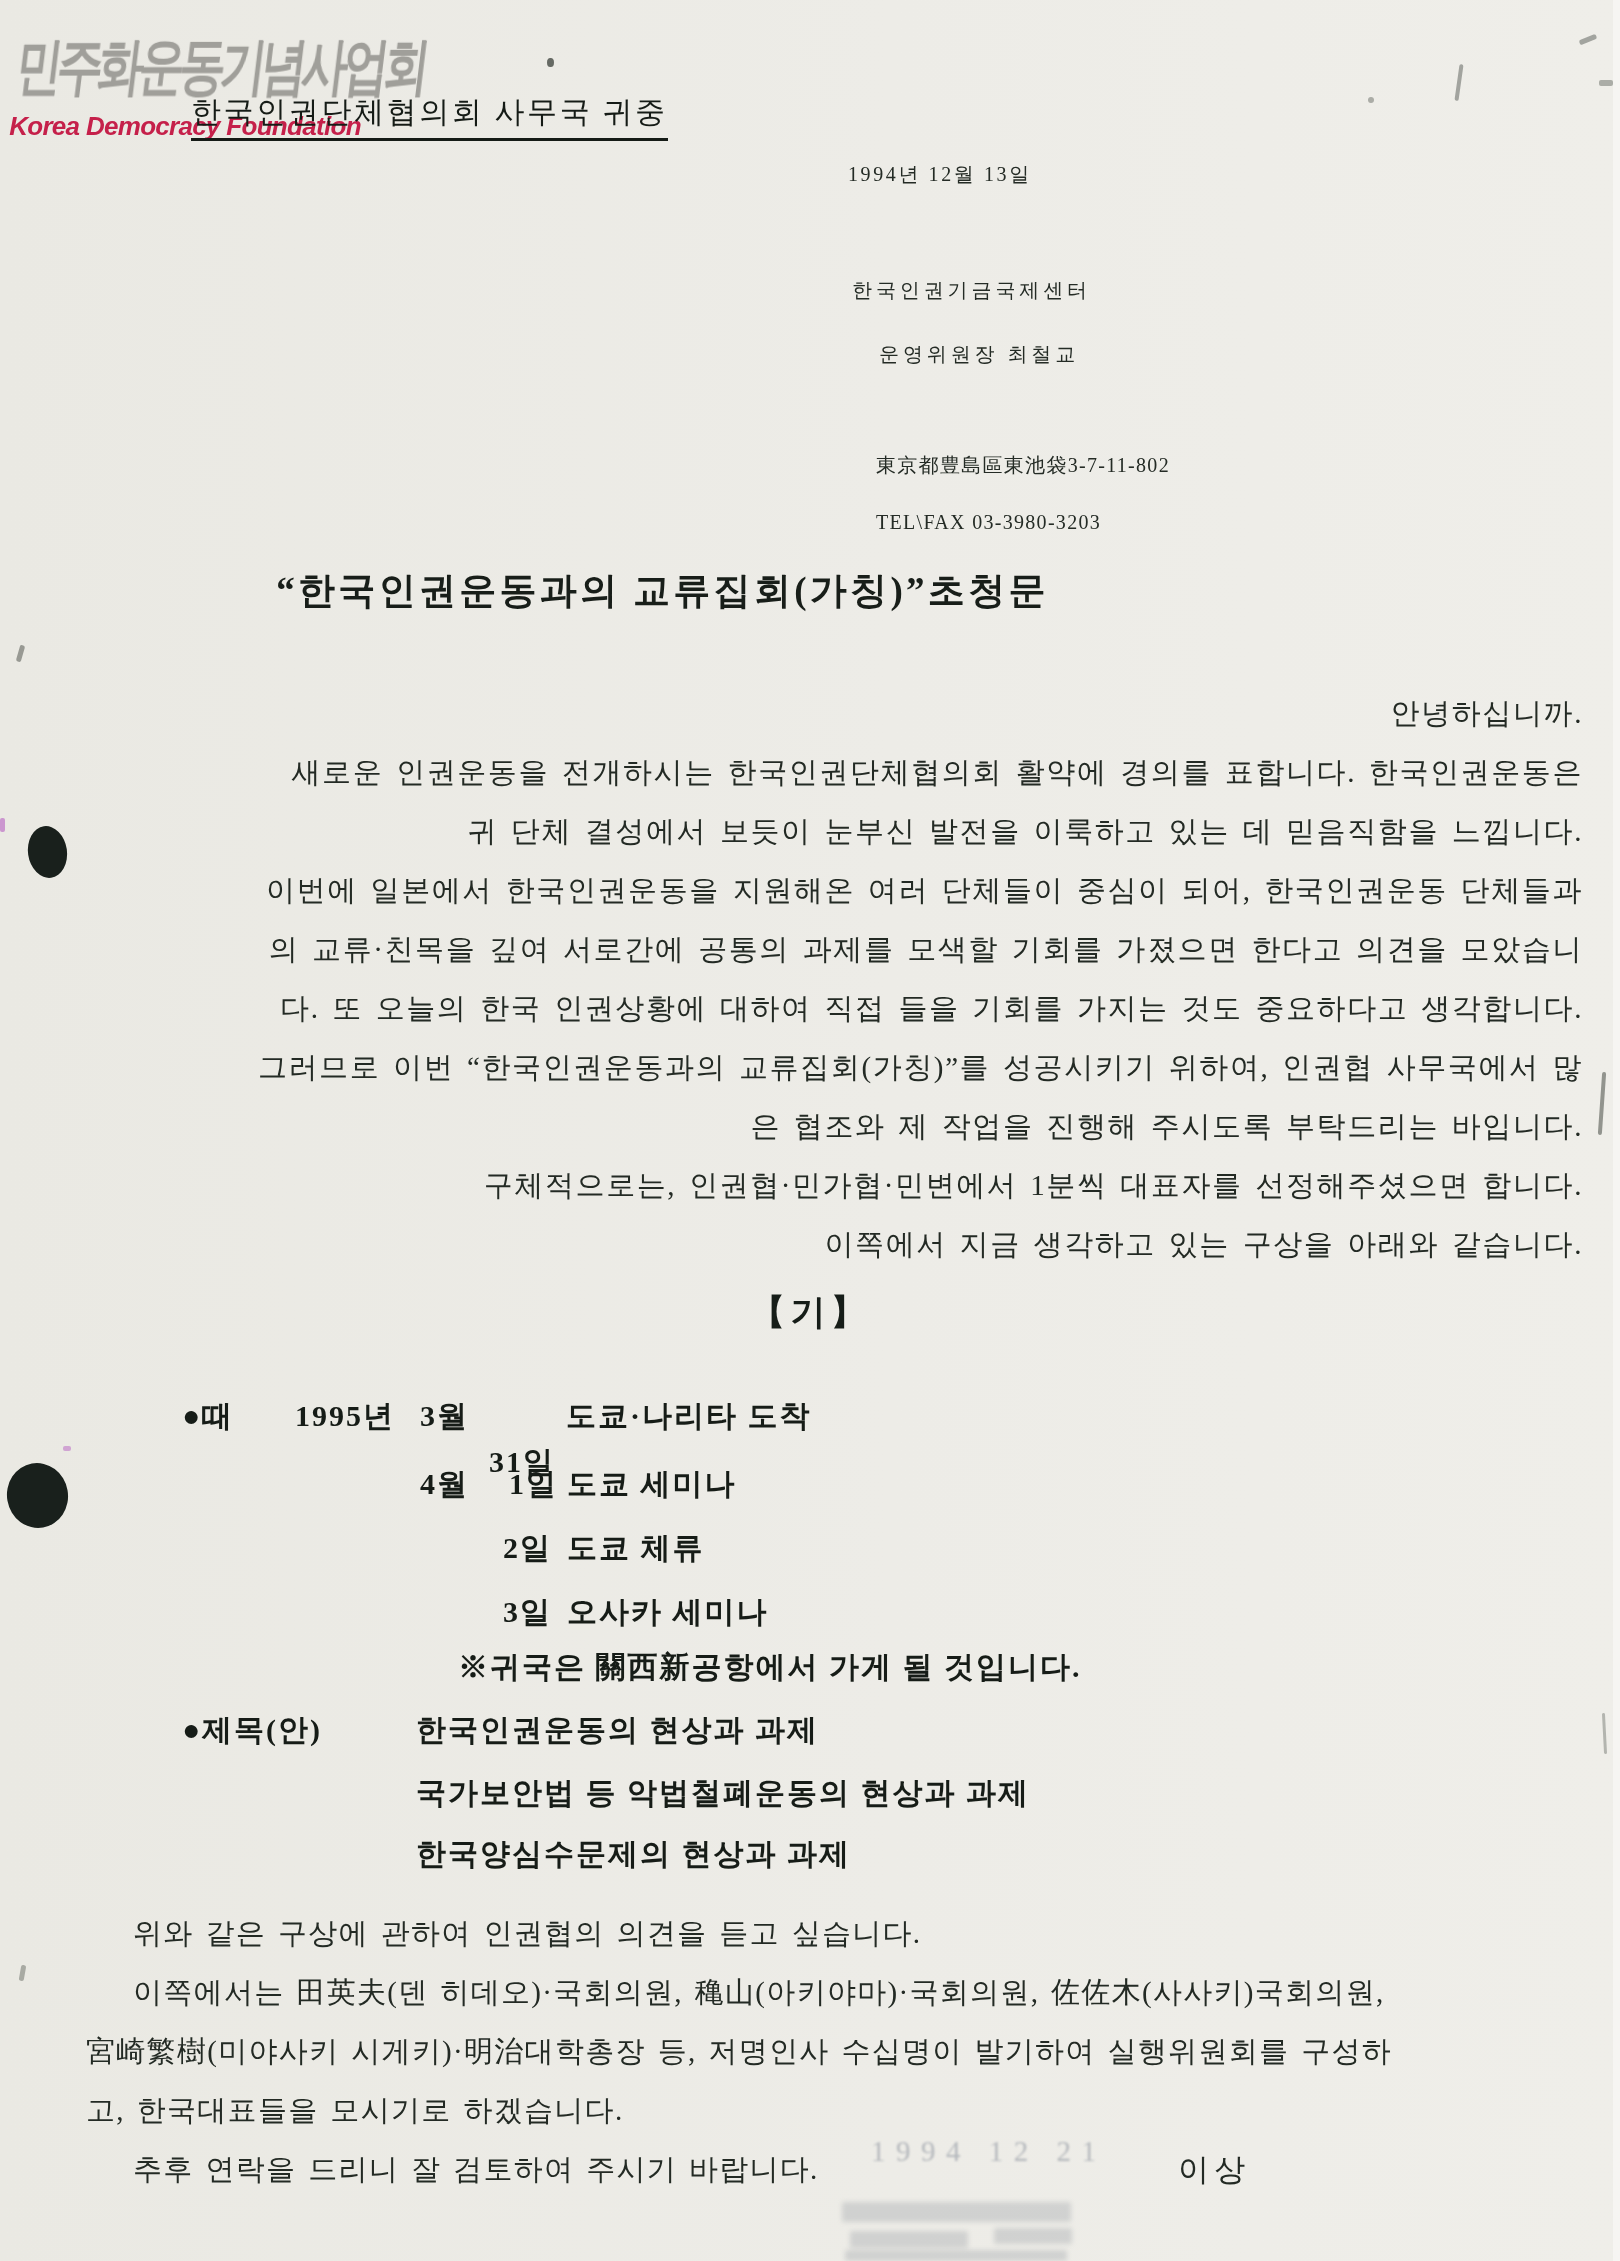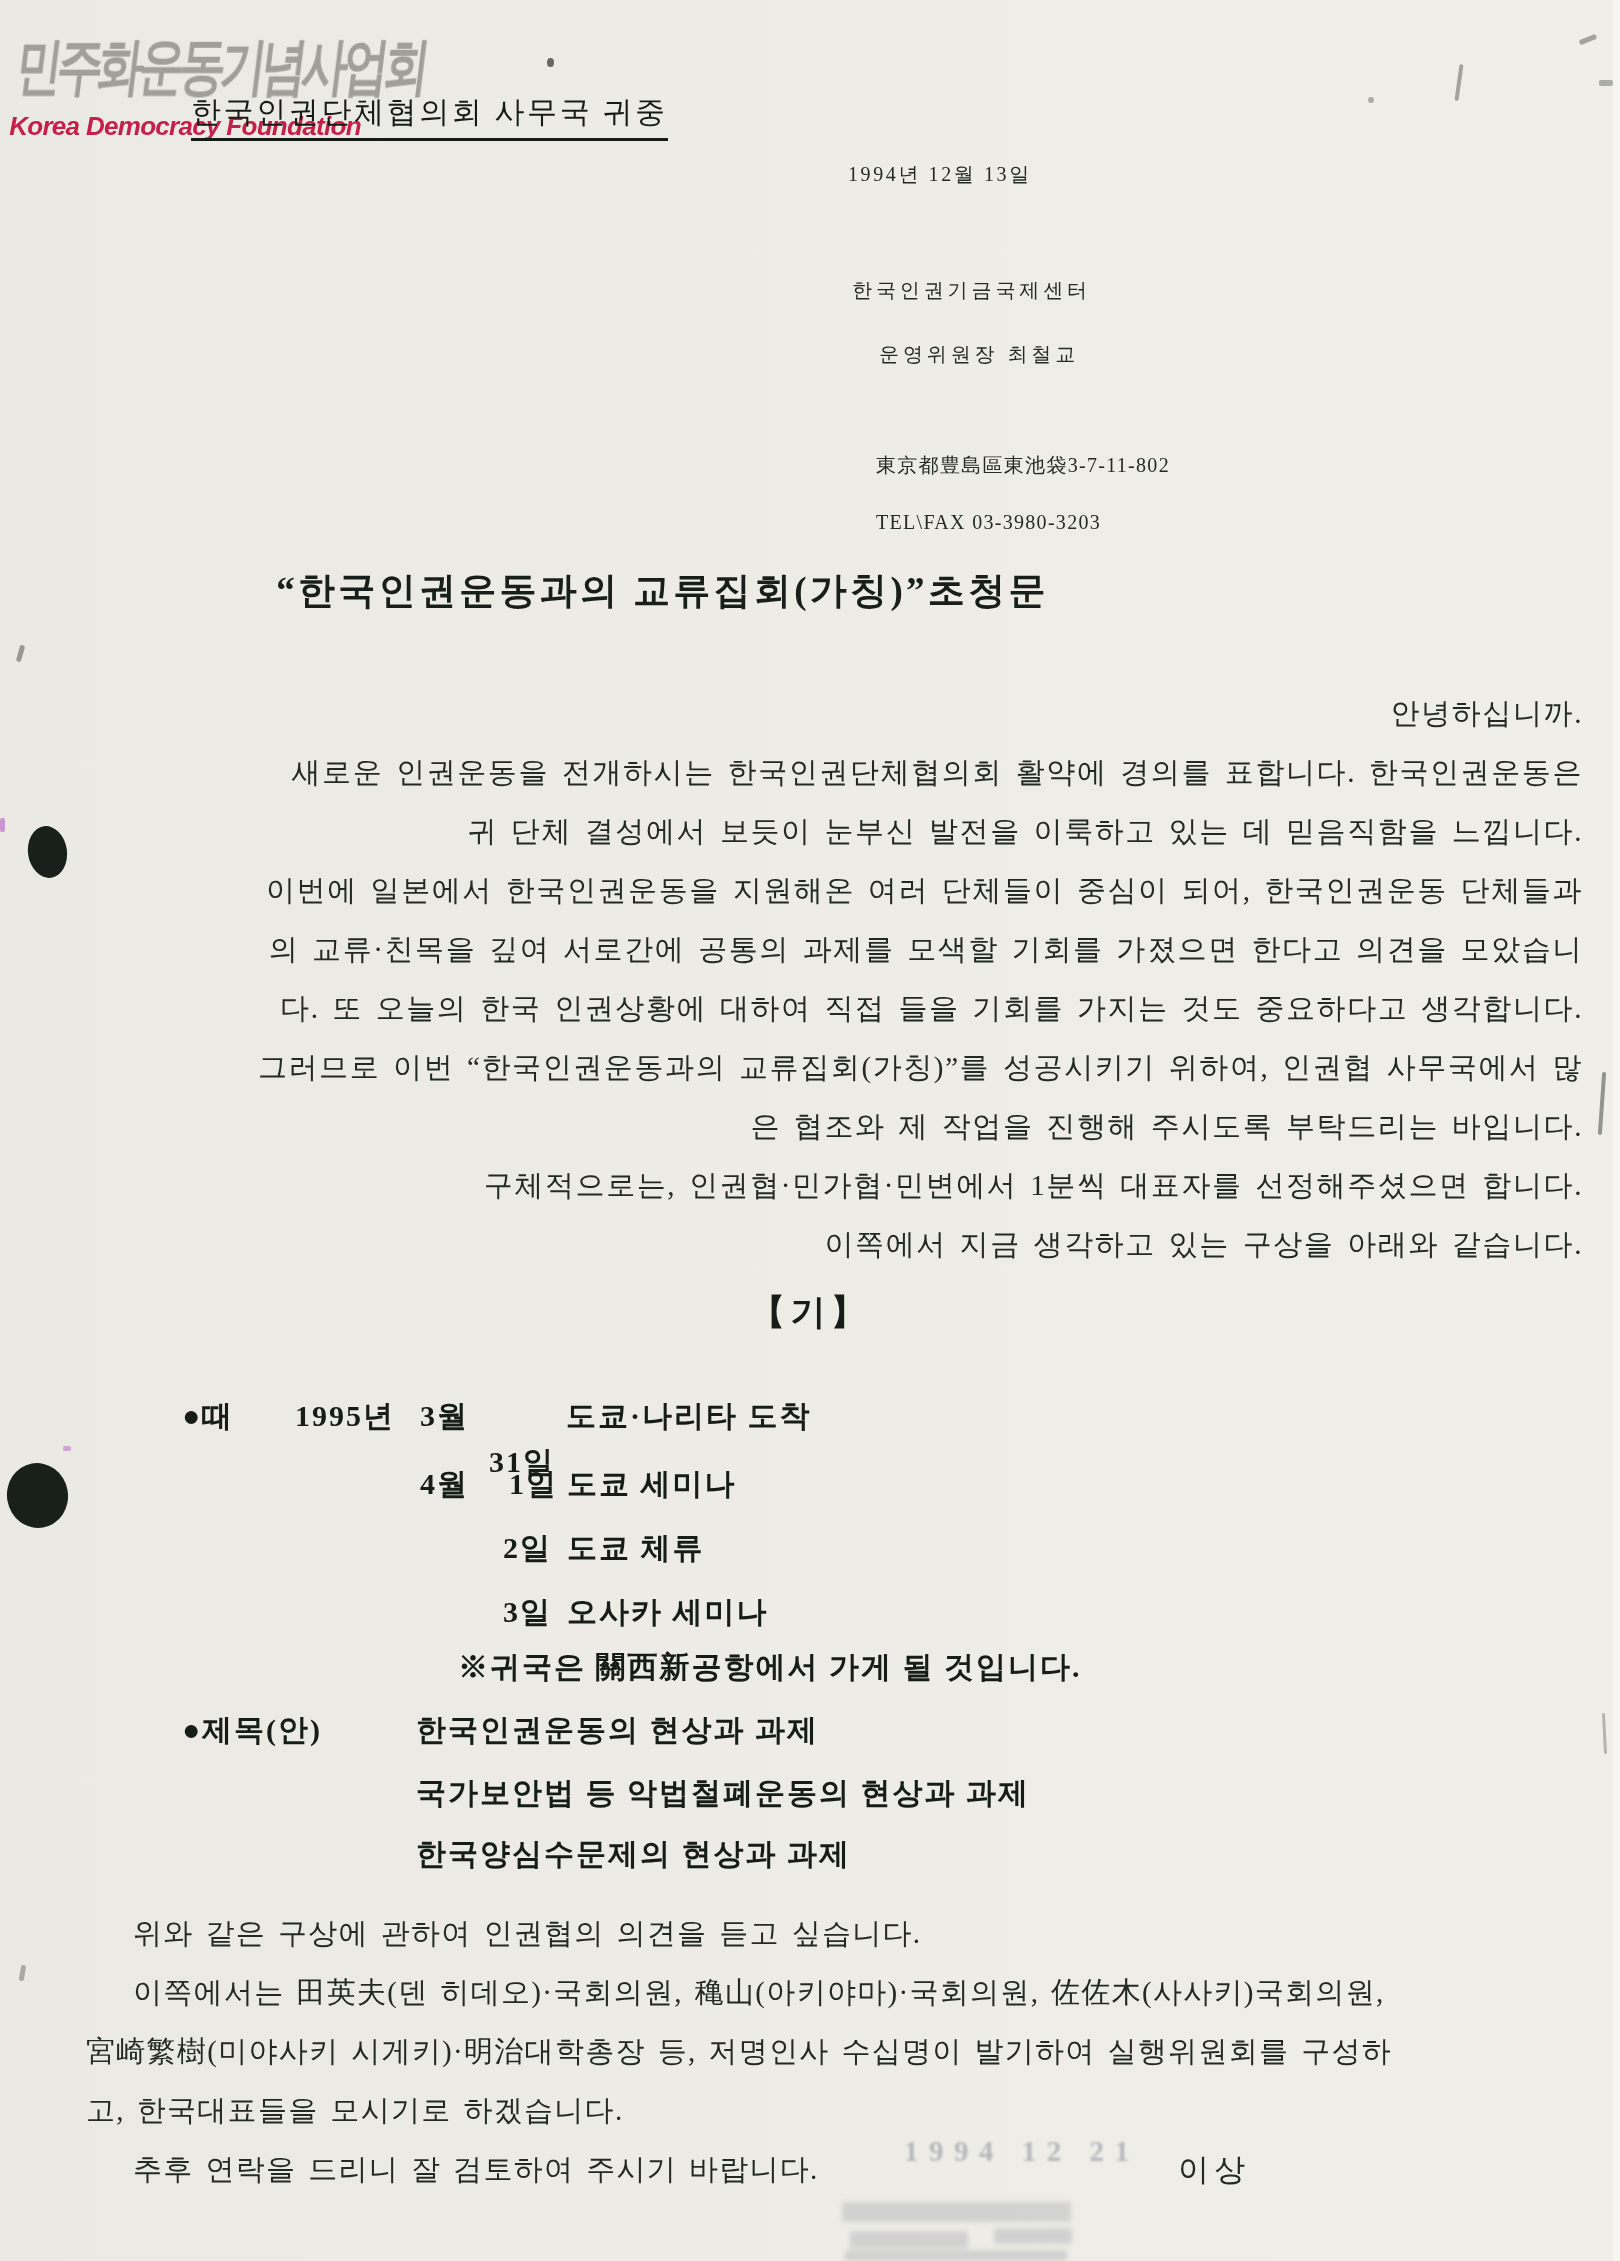--- a/index.html
+++ b/index.html
@@ -60,21 +60,21 @@
   
   .closing-block{position:absolute;left:86px;top:1904px;width:1497px;}
   .cline{height:59px;line-height:59px;font-size:29px;letter-spacing:1.3px;word-spacing:3.3px;white-space:nowrap;color:#232a24;}
   .endmark{left:1178px;top:2149px;font-size:31px;letter-spacing:5.2px;color:#232a24;}
   
   .hole{position:absolute;border-radius:50%;background:#19201c;}
   .hole1{left:27.5px;top:826px;width:39px;height:52px;transform:rotate(-8deg);}
   .hole2{left:6.5px;top:1463px;width:61px;height:65px;transform:rotate(-10deg);}
   .ghost-date{
     left:871px;top:2135px;font-size:29px;letter-spacing:10.5px;
-    color:rgba(105,115,130,.42);filter:blur(0.8px);font-weight:bold;margin-left:33px;
+    color:rgba(105,115,130,.42);filter:blur(0.8px);font-weight:normal;
   }
   .gbar{position:absolute;background:rgba(95,105,122,.20);filter:blur(2.6px);border-radius:2.6px;}
   .speck{position:absolute;background:#454a44;border-radius:2px;}
   .edge-strip{position:absolute;right:0;top:0;width:8.5px;height:2261px;background:#f6f5f2;}
 </style>
 </head>
 <body>
 
 <div class="page">
 

